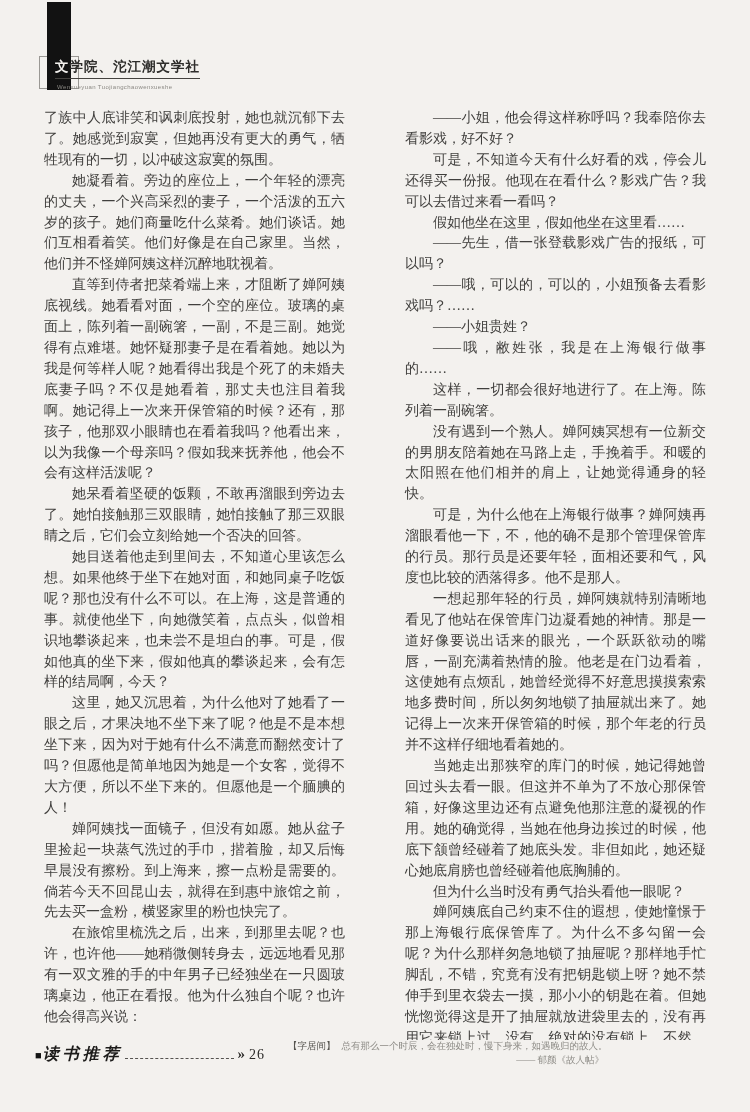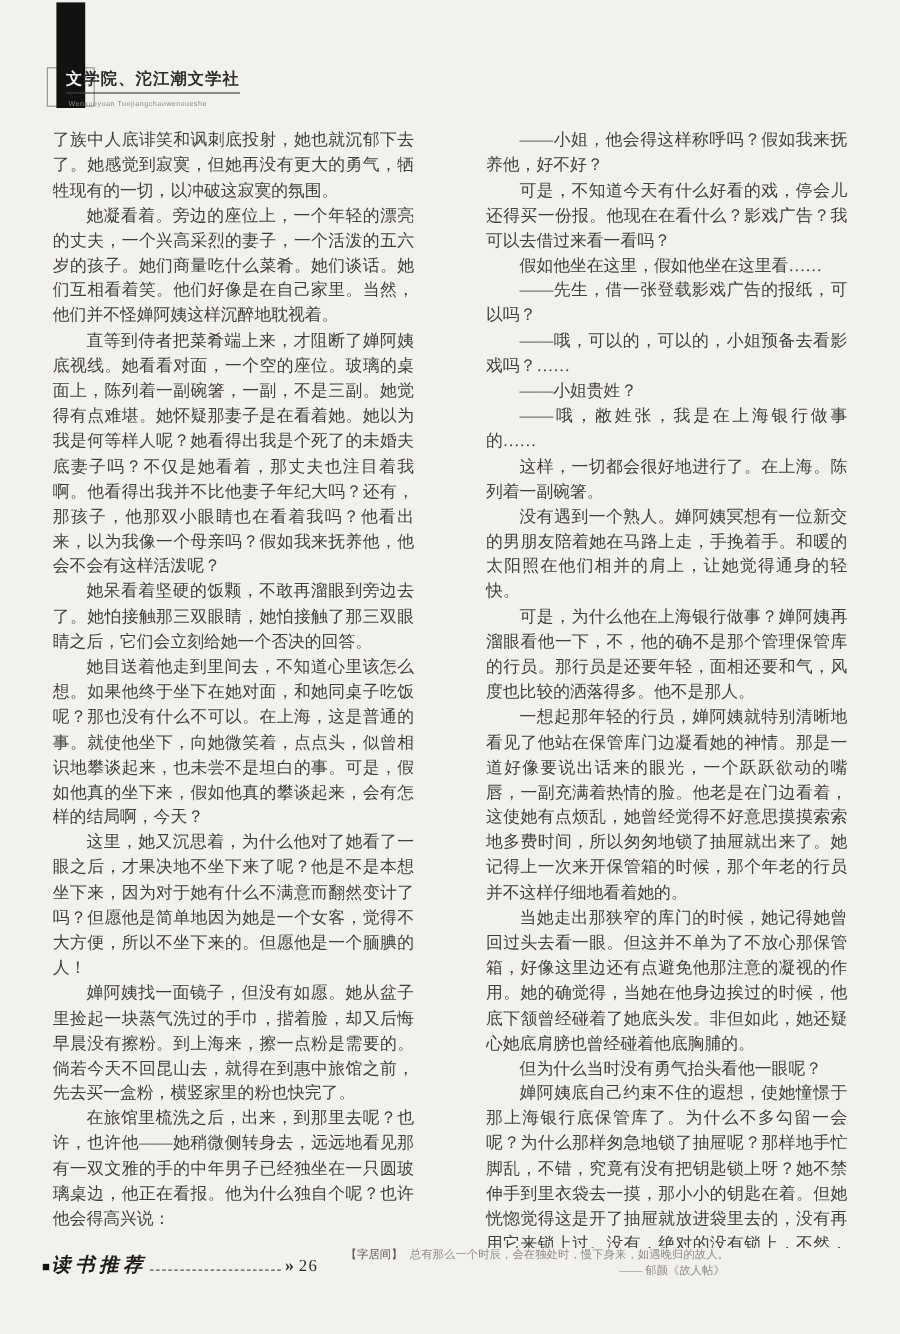--- a/index.html
+++ b/index.html
@@ -90,30 +90,30 @@
     </span>
   </div>
   <div class="hdr-pinyin">Wenxueyuan Tuojiangchaowenxueshe</div>
 </div>
 
 <div class="content">
   <div class="col">
 
   <p>了族中人底诽笑和讽刺底投射，她也就沉郁下去了。她感觉到寂寞，但她再没有更大的勇气，牺牲现有的一切，以冲破这寂寞的氛围。</p>
       <p class="indent">她凝看着。旁边的座位上，一个年轻的漂亮的丈夫，一个兴高采烈的妻子，一个活泼的五六岁的孩子。她们商量吃什么菜肴。她们谈话。她们互相看着笑。他们好像是在自己家里。当然，他们并不怪婵阿姨这样沉醉地耽视着。</p>
-      <p class="indent">直等到侍者把菜肴端上来，才阻断了婵阿姨底视线。她看看对面，一个空的座位。玻璃的桌面上，陈列着一副碗箸，一副，不是三副。她觉得有点难堪。她怀疑那妻子是在看着她。她以为我是何等样人呢？她看得出我是个死了的未婚夫底妻子吗？不仅是她看着，那丈夫也注目着我啊。他看得出我并不比他妻子年纪大吗？还有，那孩子，他那双小眼睛也在看着我吗？他看出来，以为我像一个母亲吗？假如我来抚养他，他会不会有这样活泼呢？</p>
+      <p class="indent">直等到侍者把菜肴端上来，才阻断了婵阿姨底视线。她看看对面，一个空的座位。玻璃的桌面上，陈列着一副碗箸，一副，不是三副。她觉得有点难堪。她怀疑那妻子是在看着她。她以为我是何等样人呢？她看得出我是个死了的未婚夫底妻子吗？不仅是她看着，那丈夫也注目着我啊。她记得上一次来开保管箱的时候？还有，那孩子，他那双小眼睛也在看着我吗？他看出来，以为我像一个母亲吗？假如我来抚养他，他会不会有这样活泼呢？</p>
       <p class="indent">她呆看着坚硬的饭颗，不敢再溜眼到旁边去了。她怕接触那三双眼睛，她怕接触了那三双眼睛之后，它们会立刻给她一个否决的回答。</p>
       <p class="indent">她目送着他走到里间去，不知道心里该怎么想。如果他终于坐下在她对面，和她同桌子吃饭呢？那也没有什么不可以。在上海，这是普通的事。就使他坐下，向她微笑着，点点头，似曾相识地攀谈起来，也未尝不是坦白的事。可是，假如他真的坐下来，假如他真的攀谈起来，会有怎样的结局啊，今天？</p>
       <p class="indent">这里，她又沉思着，为什么他对了她看了一眼之后，才果决地不坐下来了呢？他是不是本想坐下来，因为对于她有什么不满意而翻然变计了吗？但愿他是简单地因为她是一个女客，觉得不大方便，所以不坐下来的。但愿他是一个腼腆的人！</p>
       <p class="indent">婵阿姨找一面镜子，但没有如愿。她从盆子里捡起一块蒸气洗过的手巾，揩着脸，却又后悔早晨没有擦粉。到上海来，擦一点粉是需要的。倘若今天不回昆山去，就得在到惠中旅馆之前，先去买一盒粉，横竖家里的粉也快完了。</p>
       <p class="indent">在旅馆里梳洗之后，出来，到那里去呢？也许，也许他——她稍微侧转身去，远远地看见那有一双文雅的手的中年男子已经独坐在一只圆玻璃桌边，他正在看报。他为什么独自个呢？也许他会得高兴说：</p>
     </div>
   <div class="col">
 
-  <p class="indent">——小姐，他会得这样称呼吗？假如我来抚养他，好不好？</p>
+  <p class="indent">——小姐，他会得这样称呼吗？我奉陪你去看影戏，好不好？</p>
       <p class="indent">可是，不知道今天有什么好看的戏，停会儿还得买一份报。他现在在看什么？影戏广告？我可以去借过来看一看吗？</p>
       <p class="indent">假如他坐在这里，假如他坐在这里看……</p>
       <p class="indent">——先生，借一张登载影戏广告的报纸，可以吗？</p>
       <p class="indent">——哦，可以的，可以的，小姐预备去看影戏吗？……</p>
       <p class="indent">——小姐贵姓？</p>
       <p class="indent">——哦，敝姓张，我是在上海银行做事的……</p>
       <p class="indent">这样，一切都会很好地进行了。在上海。陈列着一副碗箸。</p>
       <p class="indent">没有遇到一个熟人。婵阿姨冥想有一位新交的男朋友陪着她在马路上走，手挽着手。和暖的太阳照在他们相并的肩上，让她觉得通身的轻快。</p>
       <p class="indent">可是，为什么他在上海银行做事？婵阿姨再溜眼看他一下，不，他的确不是那个管理保管库的行员。那行员是还要年轻，面相还要和气，风度也比较的洒落得多。他不是那人。</p>
       <p class="indent">一想起那年轻的行员，婵阿姨就特别清晰地看见了他站在保管库门边凝看她的神情。那是一道好像要说出话来的眼光，一个跃跃欲动的嘴唇，一副充满着热情的脸。他老是在门边看着，这使她有点烦乱，她曾经觉得不好意思摸摸索索地多费时间，所以匆匆地锁了抽屉就出来了。她记得上一次来开保管箱的时候，那个年老的行员并不这样仔细地看着她的。</p>

